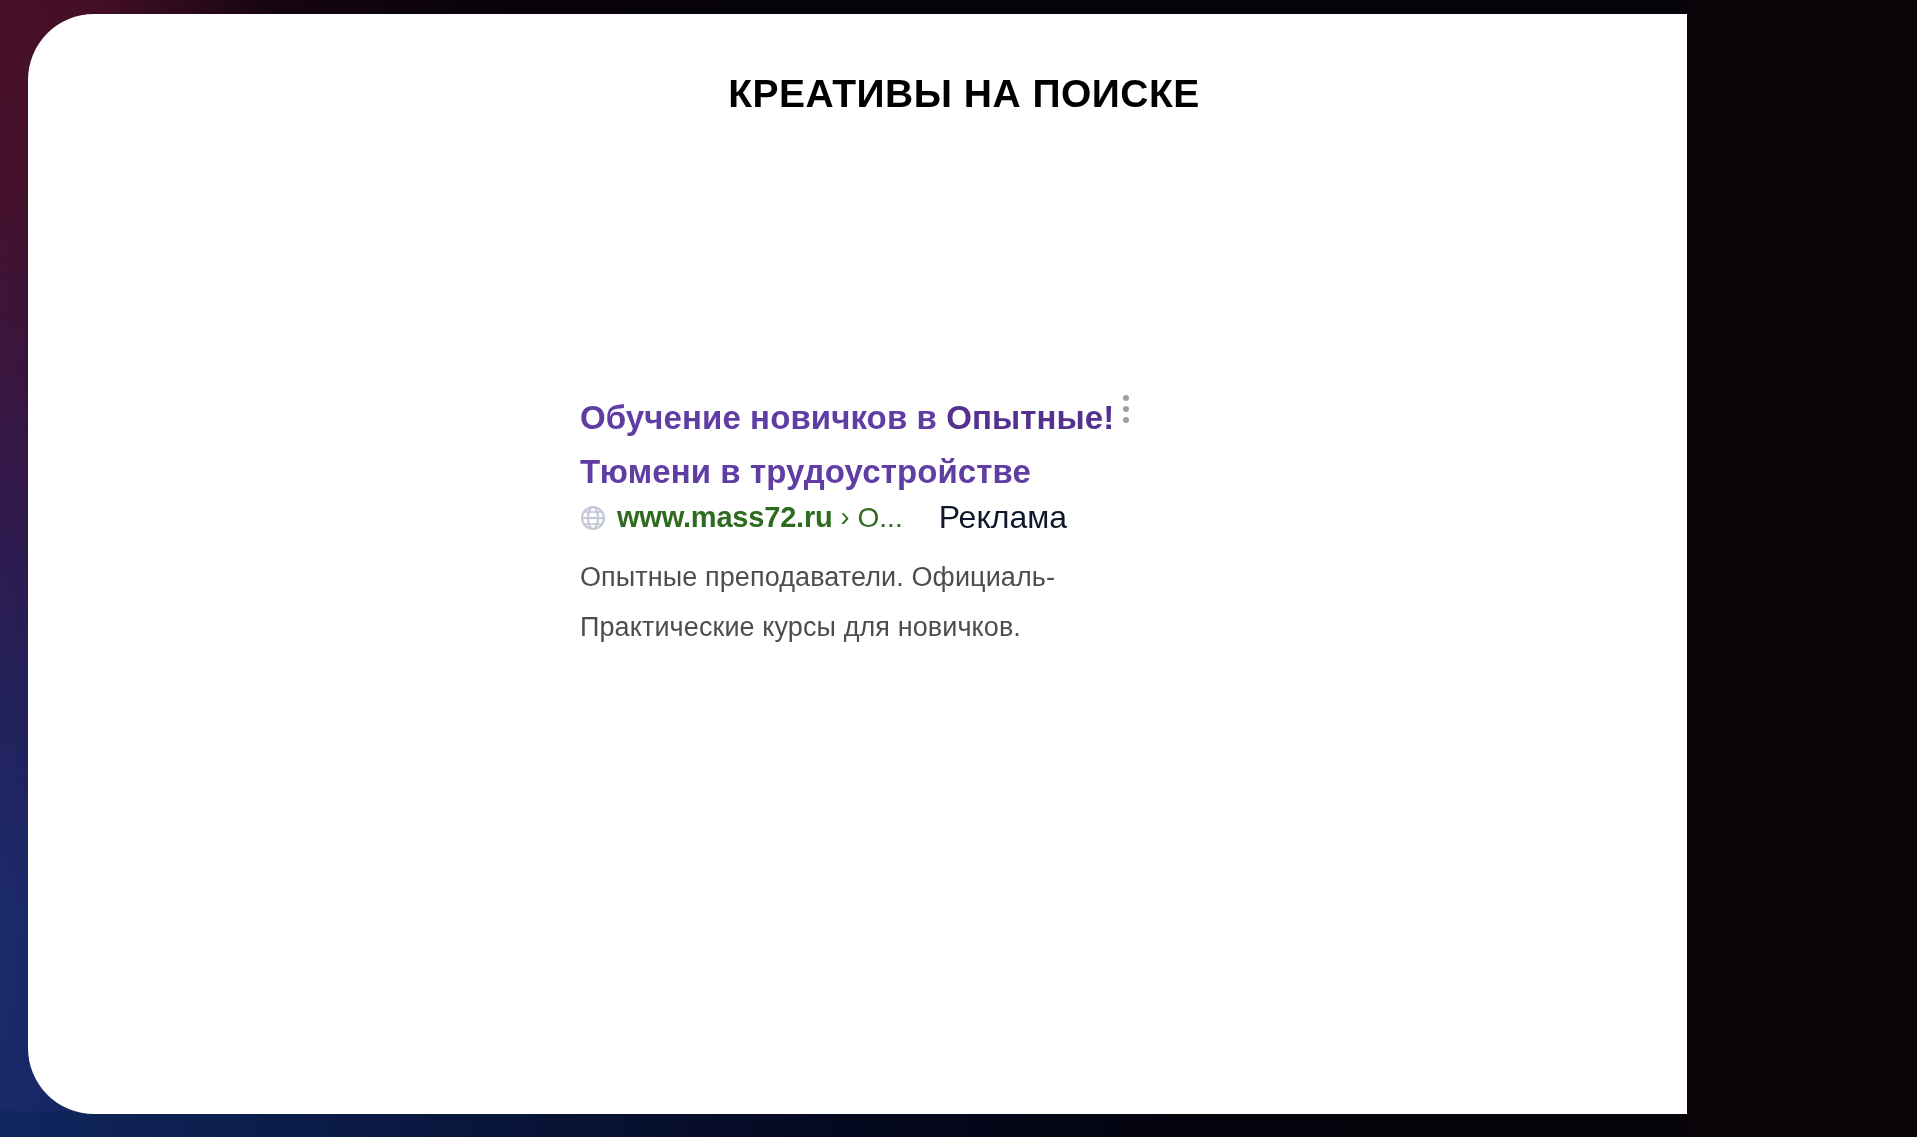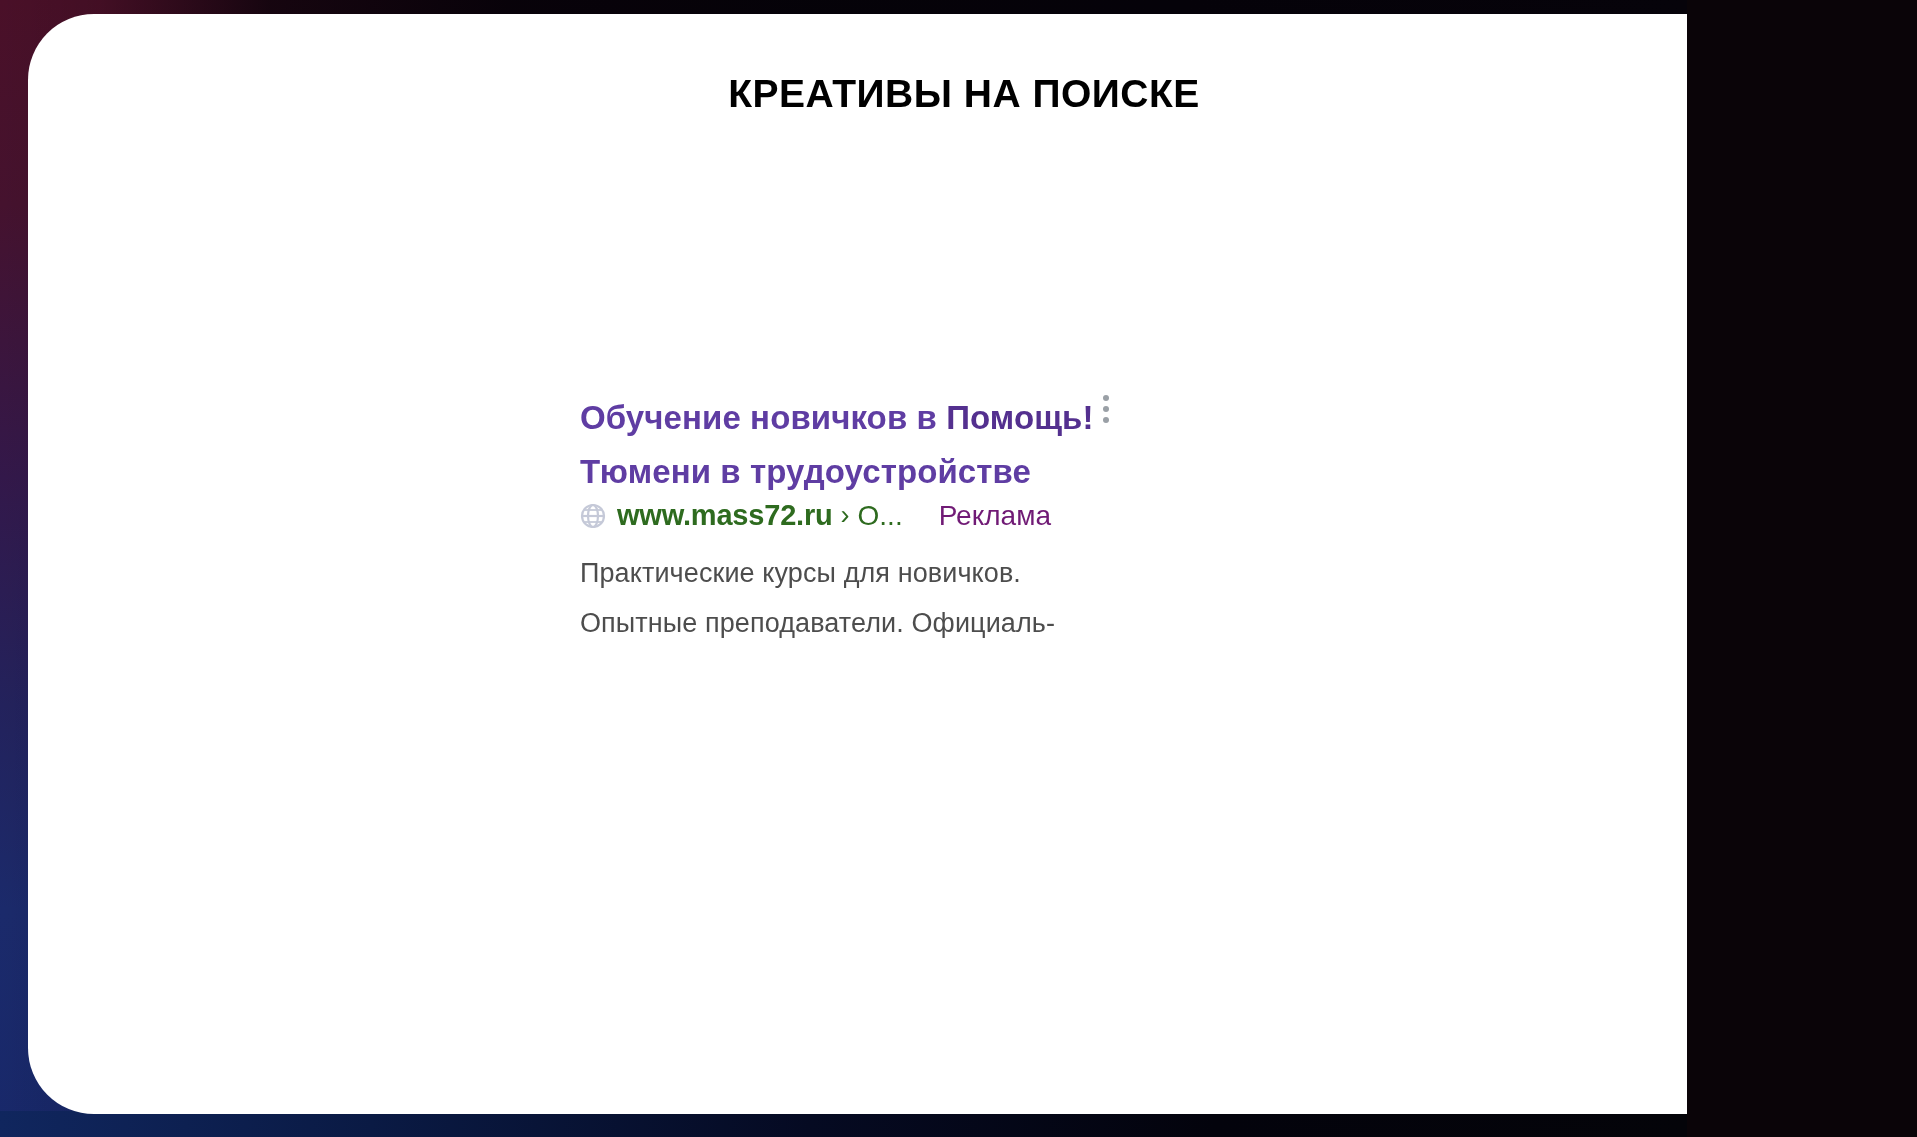--- a/index.html
+++ b/index.html
@@ -155,22 +155,22 @@
     color: #2e6b1f;
     margin: 0 8px;
     font-weight: 400;
   }
   .ad-breadcrumb {
     font-size: 28px;
     color: #2e6b1f;
     font-weight: 400;
   }
   .ad-label {
-    font-size: 28px;
-    color: #701a75;
+    font-size: 32px;
+    color: #0f172a;
     font-weight: 400;
     margin-left: 36px;
   }
 
   .ad-description {
     margin-top: 16px;
     font-size: 27px;
     line-height: 50px;
     color: #4d4d4d;
     letter-spacing: 0.1px;
@@ -183,40 +183,40 @@
 
 <div class="slide">
 
   <div class="card">
 
     <div class="slide-title">КРЕАТИВЫ НА ПОИСКЕ</div>
 
     <div class="ad-snippet">
 
       <div class="ad-headline">
-        <span class="hl-regular">Обучение новичков в </span><span class="hl-strong">Помощь!</span><span class="kebab-icon"><i></i><i></i><i></i></span><br>
+        <span class="hl-regular">Обучение новичков в </span><span class="hl-strong">Опытные!</span><span class="kebab-icon"><i></i><i></i><i></i></span><br>
         <span class="hl-regular">Тюмени в трудоустройстве</span>
       </div>
 
       <div class="ad-urlrow">
         <span class="globe-icon">
           <svg width="26" height="26" viewBox="0 0 26 26" fill="none">
             <circle cx="13" cy="13" r="11" stroke="#bfc4d4" stroke-width="2.2"></circle>
             <ellipse cx="13" cy="13" rx="5" ry="11" stroke="#bfc4d4" stroke-width="2.2"></ellipse>
             <line x1="2.2" y1="13" x2="23.8" y2="13" stroke="#bfc4d4" stroke-width="2.2"></line>
             <line x1="4.2" y1="7" x2="21.8" y2="7" stroke="#bfc4d4" stroke-width="1.8"></line>
             <line x1="4.2" y1="19" x2="21.8" y2="19" stroke="#bfc4d4" stroke-width="1.8"></line>
           </svg>
         </span>
         <span class="ad-domain">www.mass72.ru</span>
         <span class="ad-breadcrumb-sep">›</span>
         <span class="ad-breadcrumb">О...</span>
         <span class="ad-label">Реклама</span>
       </div>
 
       <div class="ad-description">
+        <span class="desc-line">Опытные преподаватели. Официаль-</span>
         <span class="desc-line">Практические курсы для новичков.</span>
-        <span class="desc-line">Опытные преподаватели. Официаль-</span>
       </div>
 
     </div>
   </div>
 </div>
 
 </body></html>

